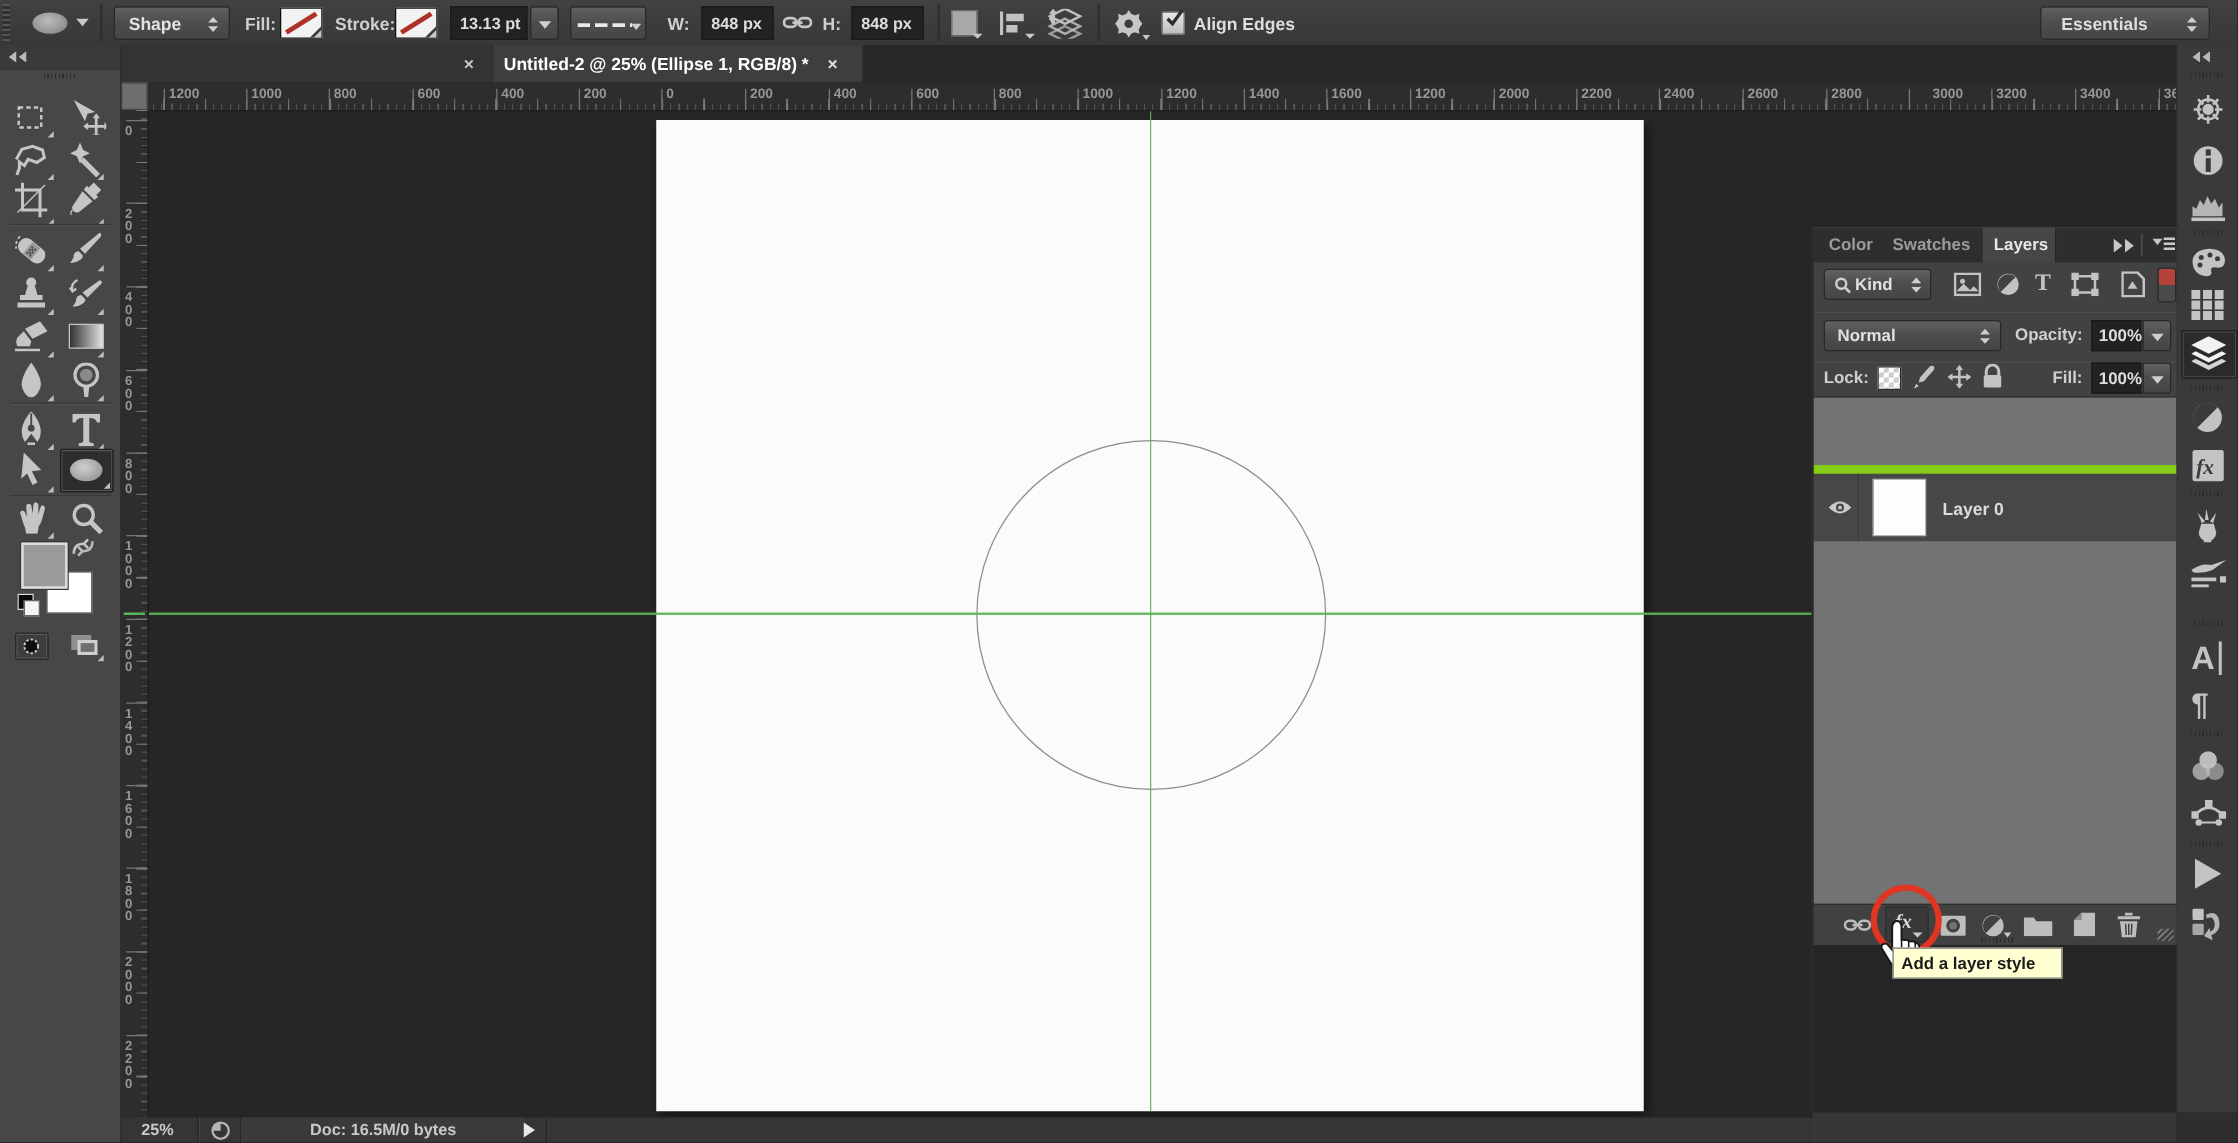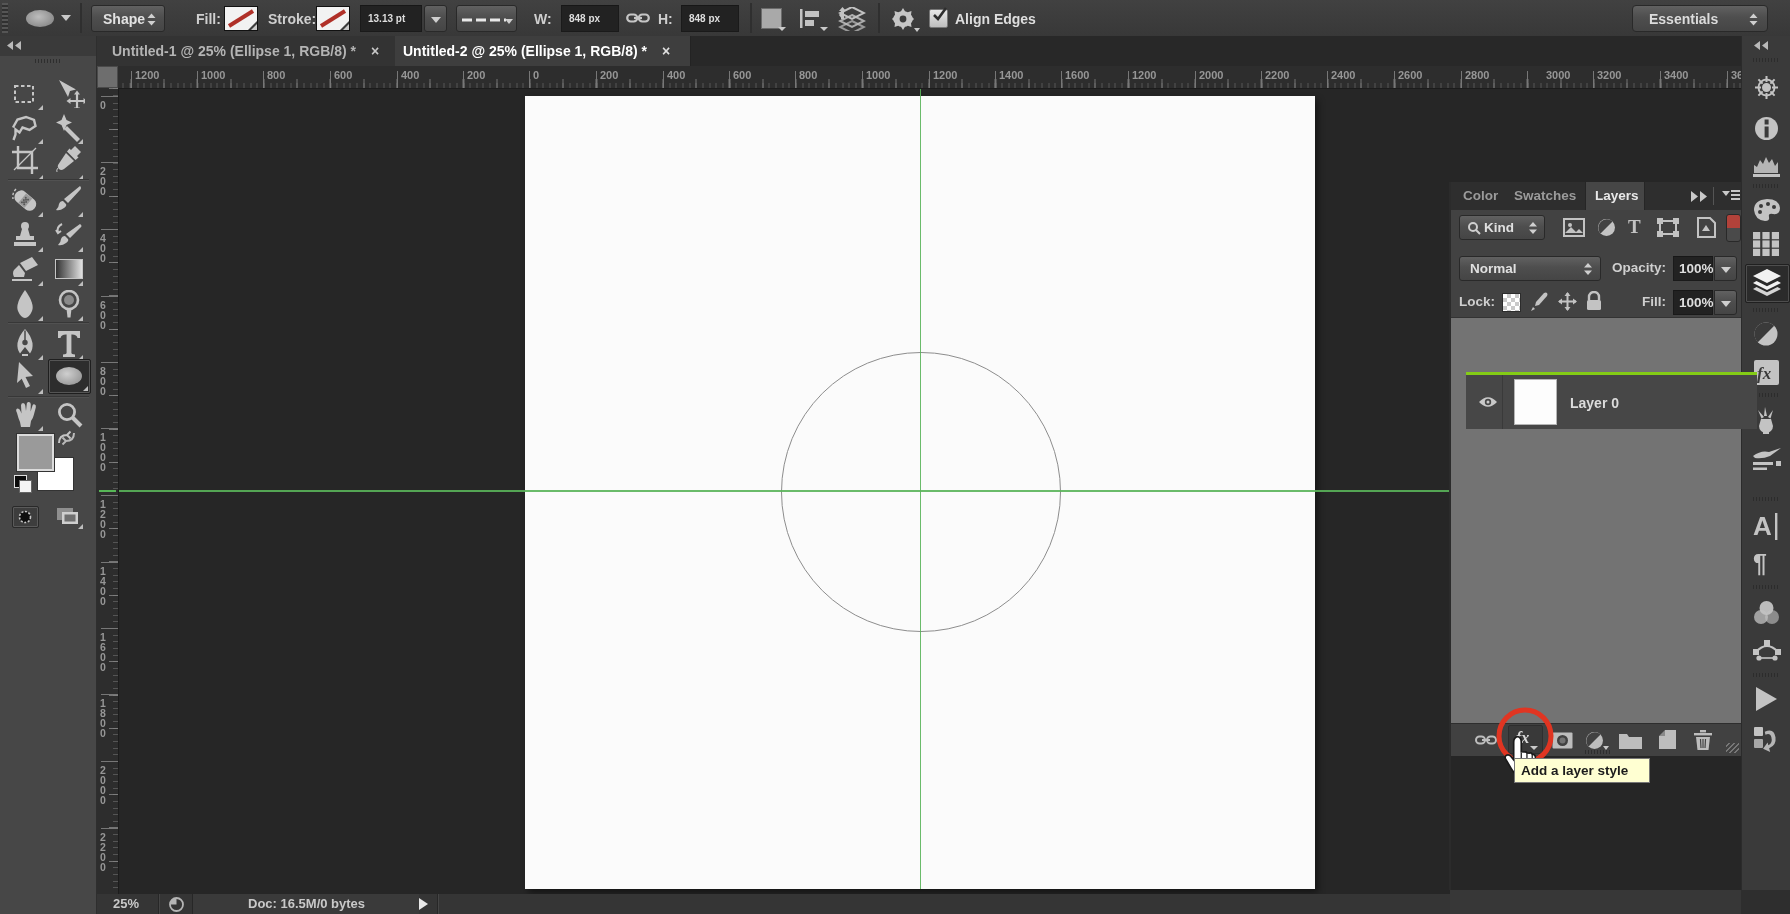--- a/index.html
+++ b/index.html
@@ -2,21 +2,21 @@
 <html><head><meta charset="utf-8">
 <style>
 html,body{margin:0;padding:0}
 body{width:1790px;height:914px;position:relative;overflow:hidden;background:#202020;
  font-family:"Liberation Sans",sans-serif;-webkit-font-smoothing:antialiased;transform:translateZ(0)}
 .ab{position:absolute}
 .ic{position:absolute}
 svg{display:block}
 .lbl{color:#cfcfcf;font-size:14px;font-weight:700}
 .fld{position:absolute;background:#222;border:1px solid #1a1a1a;border-top-color:#171717;
- color:#dedede;font-size:10px;font-weight:700;box-sizing:border-box}
+ color:#dedede;font-size:13px;font-weight:700;box-sizing:border-box}
 .raised{background:linear-gradient(#616161,#4e4e4e 45%,#454545);border:1px solid #292929;
  border-radius:3px;box-sizing:border-box}
 </style></head>
 <body>
 
 <div class="ab" id="canvas" style="left:97px;top:66px;width:1644px;height:828px;background:#262626"></div>
 
 <div class="ab" style="left:525px;top:96px;width:790px;height:793px;background:#fbfbfb;box-shadow:3px 4px 7px rgba(0,0,0,.45)"></div>
 
 <div class="ab" style="left:781px;top:352px;width:278px;height:278px;border:1px solid #8d8d8d;border-radius:50%"></div>
@@ -24,21 +24,21 @@
 <div class="ab" style="left:919.5px;top:88px;width:1.6px;height:801px;background:rgba(90,180,90,.9)"></div>
 <div class="ab" style="left:118px;top:490.3px;width:1332px;height:1.6px;background:rgba(90,180,90,.9)"></div>
 
 <div class="ab" id="optbar" style="left:0;top:0;width:1790px;height:36px;background:linear-gradient(#414141,#383838);border-bottom:1px solid #2a2a2a">
  <div class="ab" style="left:2px;top:3px;width:8px;height:30px;background:repeating-linear-gradient(to bottom,#555 0 2px,#303030 2px 4px);width:6px"></div>
 
  <div class="ab" style="left:26px;top:10px;width:28px;height:17px;background:radial-gradient(ellipse at 45% 40%,#bdbdbd,#8f8f8f 70%,#787878);border-radius:50%"></div>
  <div class="ab" style="left:61px;top:15px;width:0;height:0;border-left:5px solid transparent;border-right:5px solid transparent;border-top:6px solid #c9c9c9"></div>
  <div class="ab" style="left:80px;top:3px;width:2px;height:30px;background:#2f2f2f"></div>
 
- <div class="ab raised" style="left:91px;top:5px;width:74px;height:27px">
+ <div class="ab raised" style="left:91px;top:5px;width:93px;height:27px">
   <span style="position:absolute;left:11px;top:5px;color:#e2e2e2;font-size:14px;font-weight:700">Shape</span>
   <svg class="ic" style="right:7px;top:6px" width="11" height="15" viewBox="0 0 11 15">
         <path d="M1.5 6 L5.5 1.5 L9.5 6 Z M1.5 9 L5.5 13.5 L9.5 9 Z" fill="#cfcfcf"></path>
       </svg>
  </div>
  <span class="ab lbl" style="left:196px;top:11px">Fill:</span>
 
  <div class="ab" style="left:224px;top:6px;width:34px;height:25px;background:#f2f2f2;border:1px solid #111;box-sizing:border-box">
   <svg class="ic" style="left:0;top:0" width="32" height="23">
         <path d="M4 19 L28 4" stroke="#b03028" stroke-width="4"></path>
@@ -126,21 +126,20 @@
  <div class="ab raised" style="left:1632px;top:5px;width:136px;height:27px;border-radius:4px">
   <span style="position:absolute;left:16px;top:5px;color:#dcdcdc;font-size:14px;font-weight:700">Essentials</span>
   <svg class="ic" style="right:8px;top:6px" width="11" height="15" viewBox="0 0 11 15">
         <path d="M1.5 6 L5.5 1.5 L9.5 6 Z M1.5 9 L5.5 13.5 L9.5 9 Z" fill="#cfcfcf"></path>
       </svg>
  </div>
 </div>
 
 <div class="ab" style="left:97px;top:36px;width:1644px;height:30px;background:#282828"></div>
 <div class="ab" id="tab1" style="left:97px;top:36px;width:299px;height:30px;background:#333333;border-right:1px solid #232323;color:#b4b4b4;font-size:14px;font-weight:700;line-height:30px">
- <span style="position:absolute;left:15px">Untitled-1 @ 25% (Ellipse 1, RGB/8) *</span>
  <span style="position:absolute;left:274px;color:#c8c8c8">×</span>
 </div>
 <div class="ab" id="tab2" style="left:395px;top:36px;width:295px;height:30px;background:#3e3e3e;border-right:1px solid #232323;color:#ffffff;font-size:14px;font-weight:700;line-height:30px">
  <span style="position:absolute;left:8px">Untitled-2 @ 25% (Ellipse 1, RGB/8) *</span>
  <span style="position:absolute;left:267px;color:#e0e0e0">×</span>
 </div>
 
 <style>
 #rulerTop i{position:absolute;top:5px;width:1px;height:17px;background:#777}
 #rulerTop b{position:absolute;top:3px;color:#969696;font-size:11px;font-weight:700;letter-spacing:0}
@@ -678,21 +677,21 @@
   <span style="position:absolute;left:192px;top:4px;color:#cfcfcf;font-size:13.5px;font-weight:700">Fill:</span>
   <div class="fld" style="left:223px;top:0px;width:40px;height:25px;line-height:23px;font-size:13.5px">
         <span style="position:absolute;left:5px">100%</span>
       </div>
   <div class="ab raised" style="left:264px;top:0px;width:23px;height:25px;border-radius:0 3px 3px 0">
         <div class="ab" style="left:6px;top:10px;width:0;height:0;border-left:5px solid transparent;border-right:5px solid transparent;border-top:6px solid #cfcfcf"></div>
       </div>
  </div>
 
 
- <div class="ab" style="left:16px;top:190px;width:291px;height:54px;background:#474747;border-top:3px solid #84cc16">
+ <div class="ab" style="left:0;top:190px;width:291px;height:54px;background:#474747;border-top:7px solid #84cc16">
   <svg class="eye" style="left:12px;top:20px" width="20" height="14" viewBox="0 0 20 14">
         <path d="M1 7 Q10 -2.5 19 7 Q10 16.5 1 7 Z" fill="#c9c9c9"></path>
         <circle cx="10" cy="7" r="3.2" fill="#474747"></circle>
         <circle cx="10" cy="7" r="1.5" fill="#c9c9c9"></circle>
       </svg>
   <div class="ab" style="left:36px;top:0;width:1px;height:54px;background:#3a3a3a"></div>
   <div class="ab" style="left:49px;top:5px;width:41px;height:44px;background:#fdfdfd;outline:1px solid #b5b5b5"></div>
   <span style="position:absolute;left:104px;top:20px;color:#dcdcdc;font-size:14px;font-weight:700">Layer 0</span>
  </div>
 

